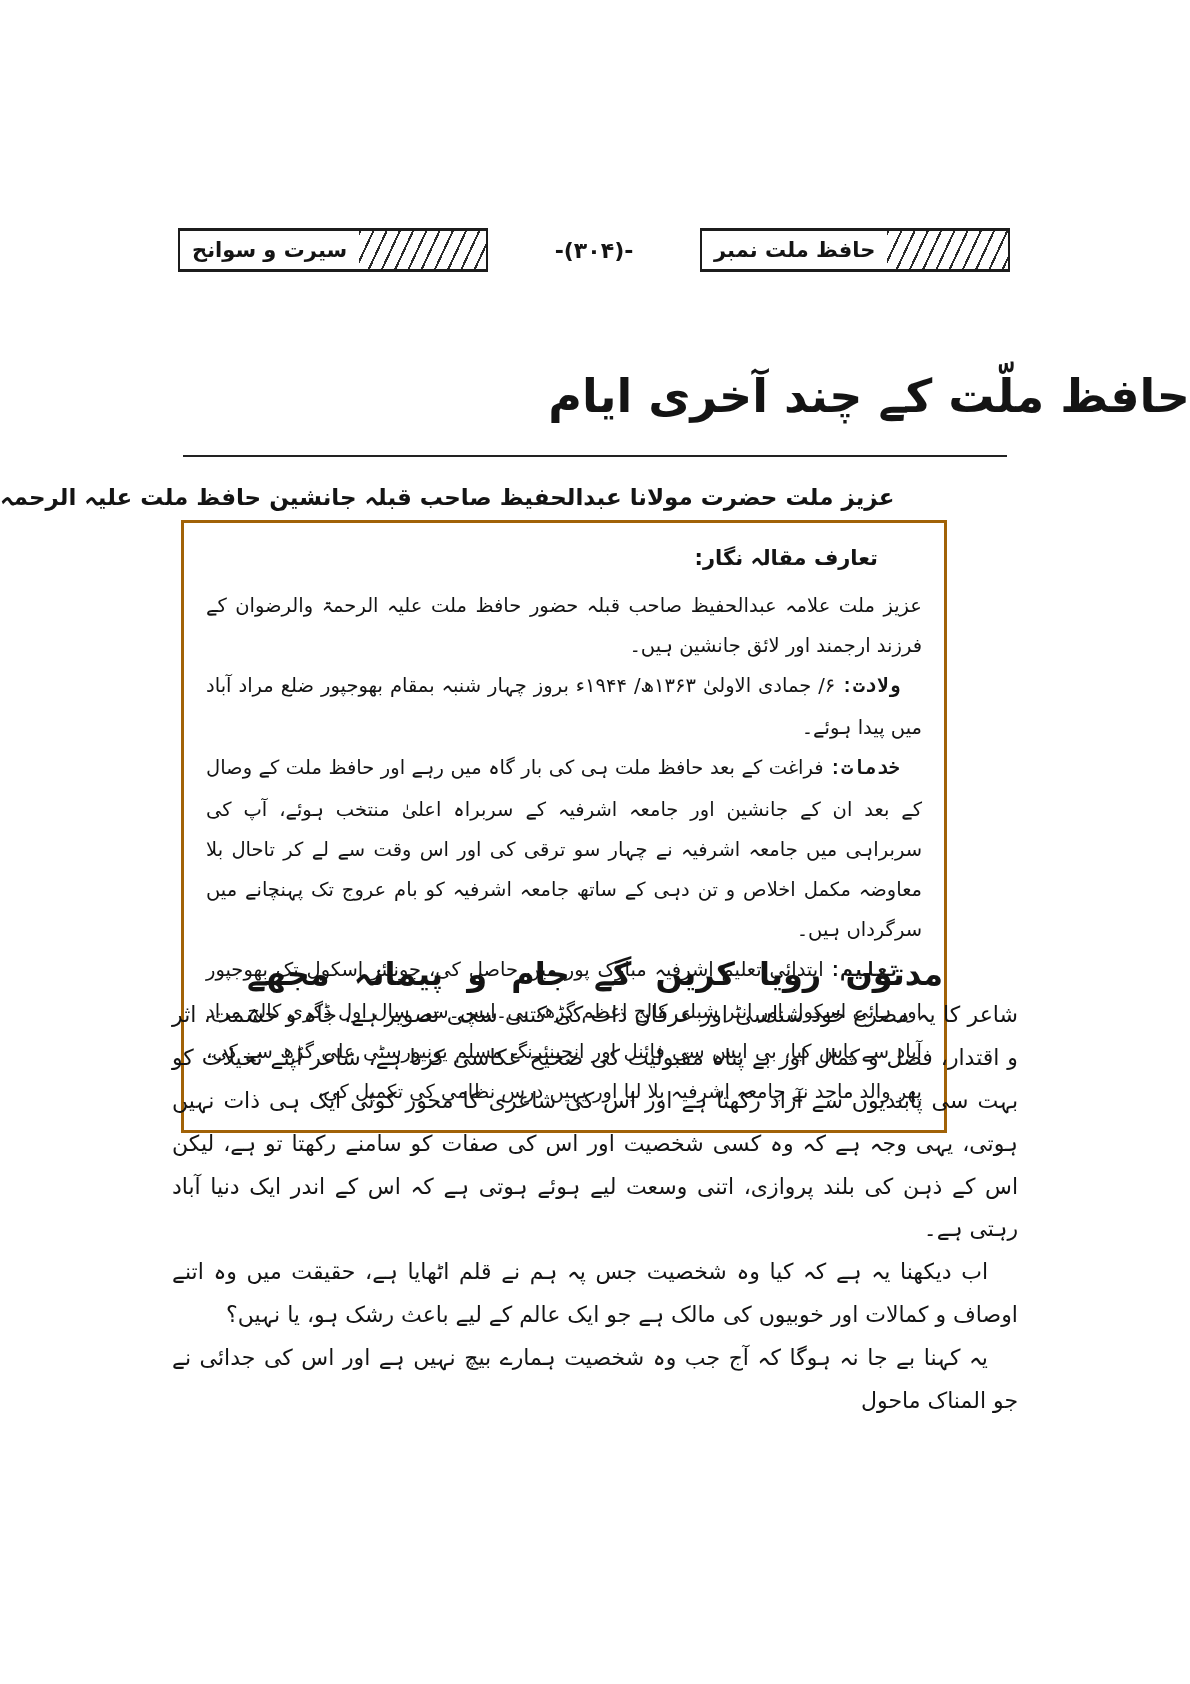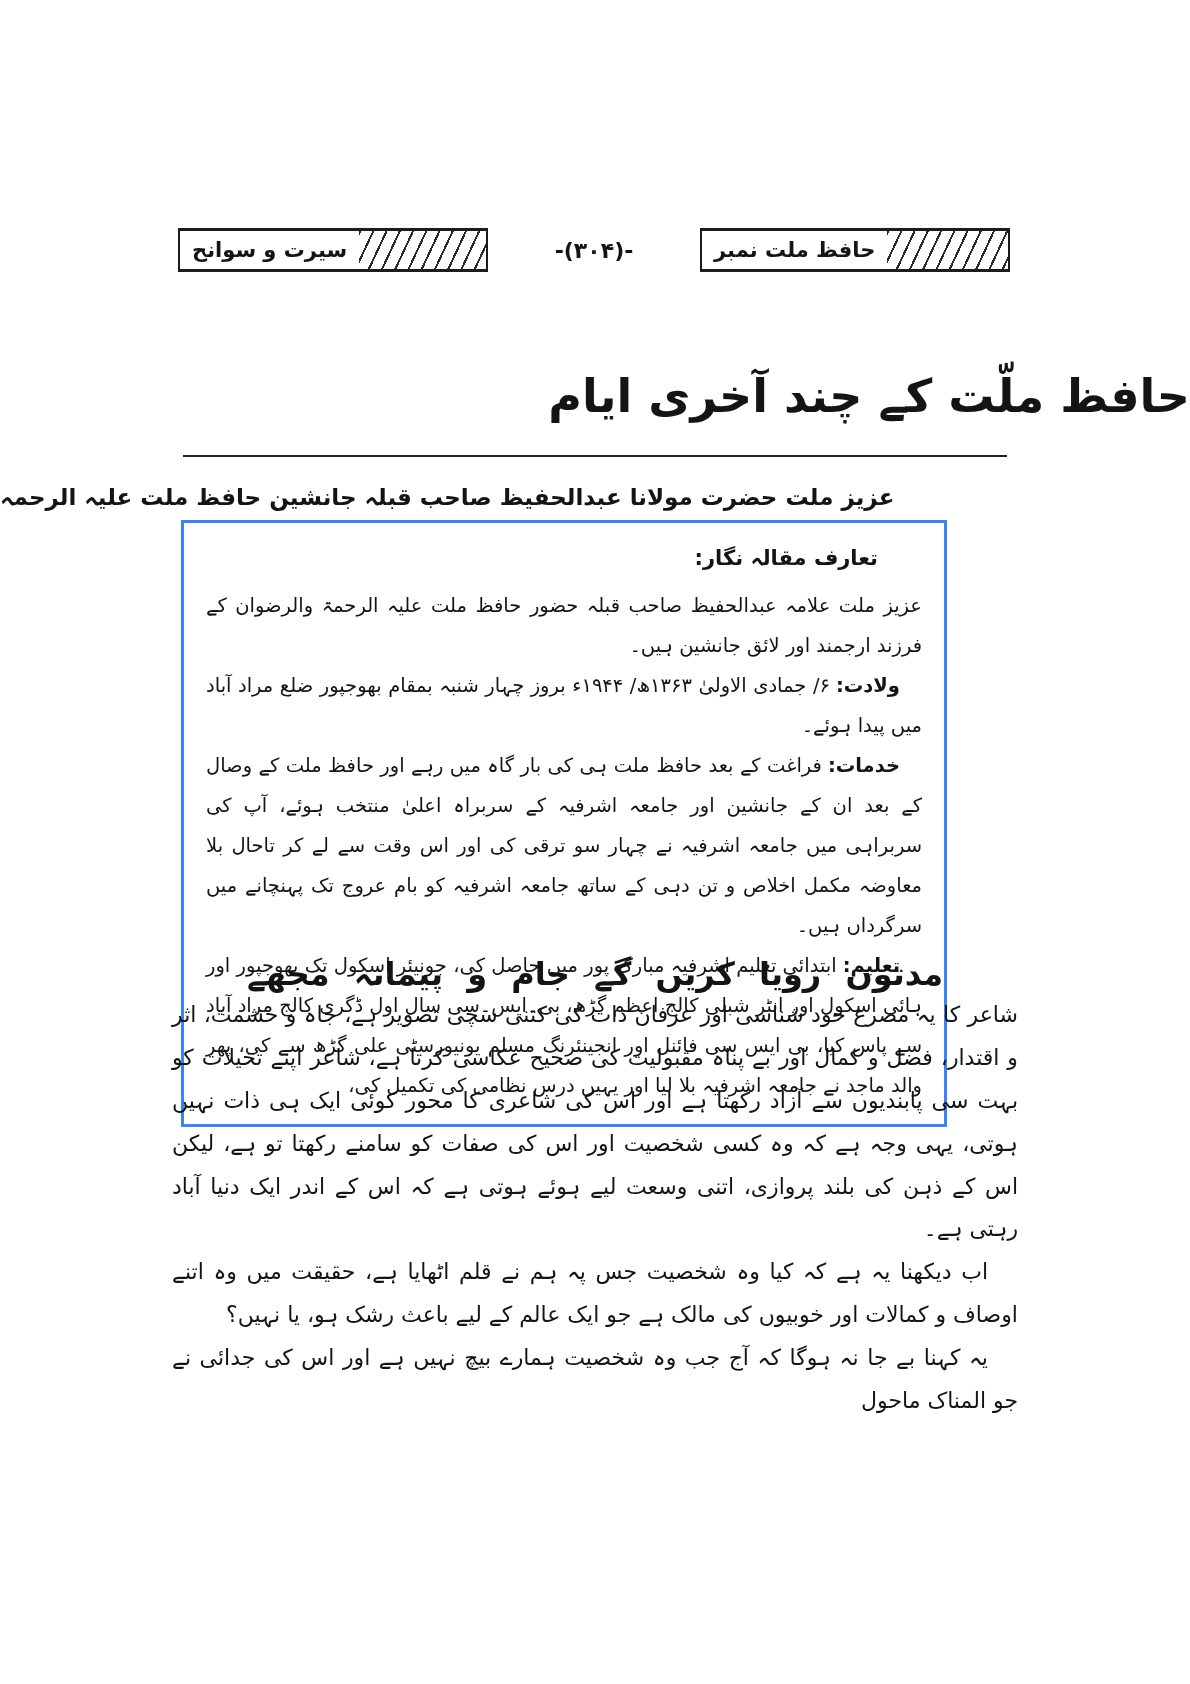--- a/index.html
+++ b/index.html
@@ -49,31 +49,31 @@
   }
   .subtitle{
     position:absolute;top:463px;left:0;width:100%;
     text-align:left;font-size:23px;font-weight:bold;line-height:1.6;margin-top:16px;
   }
 
   
   .intro-box{
     position:absolute;top:520px;right:243px;width:766px;min-height:428px;
     box-sizing:border-box;
-    border:3px solid #3b82f6;
+    border:3px solid #a16207;
     padding:14px 22px 18px 22px;
     font-size:19.5px;line-height:2.05;text-align:justify;
   }
   .intro-heading{
     font-weight:bold;font-size:21px;
     margin:0 44px 6px 0;
   }
   .intro-p{margin:0;}
   .intro-p.indent{text-indent:22px;}
-  .intro-label{font-weight:bold;margin-left:6px;}
+  .intro-label{font-weight:bold;margin-left:6px;font-family:Liberation Mono, monospace;}
 
   
   .verse{
     position:absolute;top:955px;left:0;width:100%;
     text-align:center;font-weight:bold;font-size:32px;word-spacing:13px;
   }
 
   
   .prose{
     position:absolute;top:994px;right:172px;width:846px;

